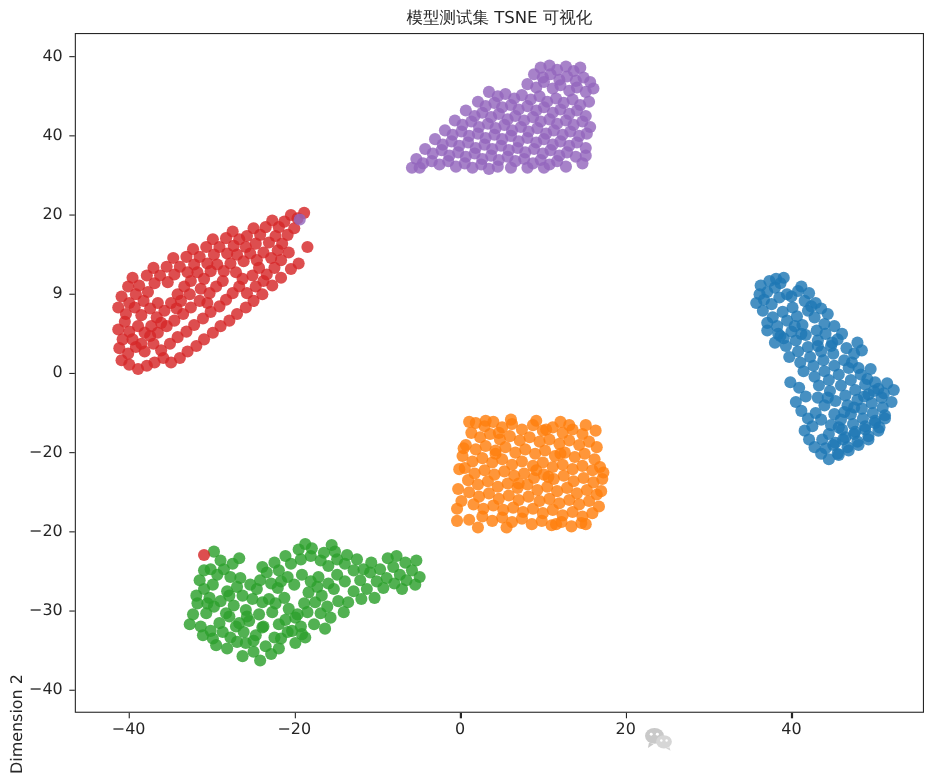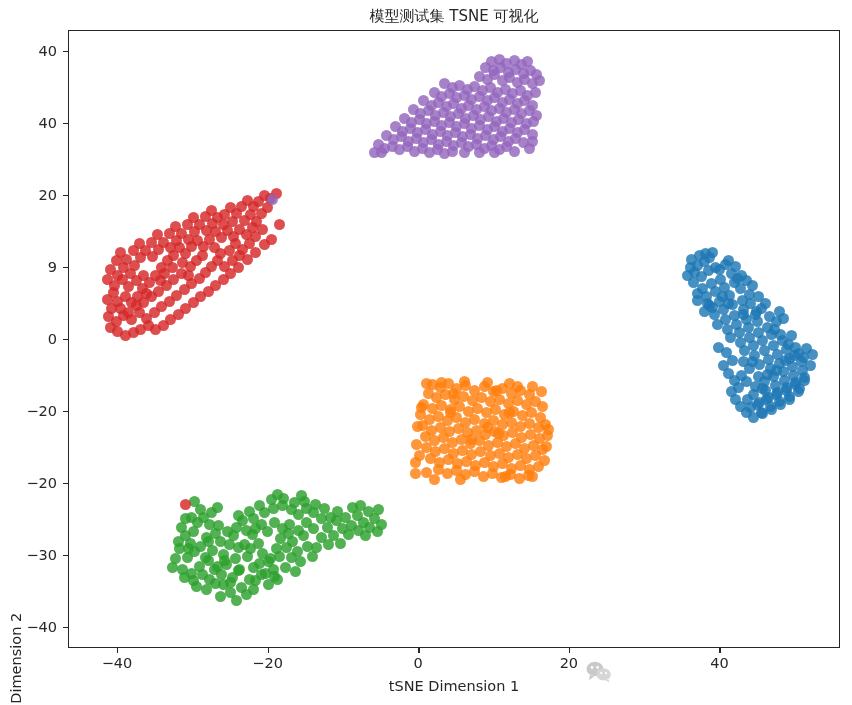--- a/index.html
+++ b/index.html
@@ -843,21 +843,20 @@
         <div class="pt" style="left: 425.54px; top: 121.73px; background: rgb(148, 103, 189);"></div>
         <div class="pt" style="left: 460.19px; top: 117.41px; background: rgb(148, 103, 189);"></div>
         <div class="pt" style="left: 463.2px; top: 110.2px; background: rgb(148, 103, 189);"></div>
         <div class="pt" style="left: 203.36px; top: 168.55px; background: rgb(148, 103, 189);"></div>
       </div>
   </div>
 
   <div id="ticks-x"></div>
   <div id="ticks-y"></div>
 
-  <div id="xlabel">tSNE Dimension 1</div>
   <div id="ylabel-wrap">
     <div id="ylabel">tSNE Dimension 2</div>
   </div>
 
 
   <div id="watermark">
     <svg width="26" height="22" viewBox="0 0 26 22" aria-hidden="true">
       <ellipse cx="9" cy="8" rx="8.6" ry="7.2" fill="#c9c9c9"></ellipse>
       <path d="M4 14 L3 19 L8.2 15.6 Z" fill="#c9c9c9"></path>
       <circle cx="6" cy="6.4" r="1.35" fill="#ffffff"></circle>

